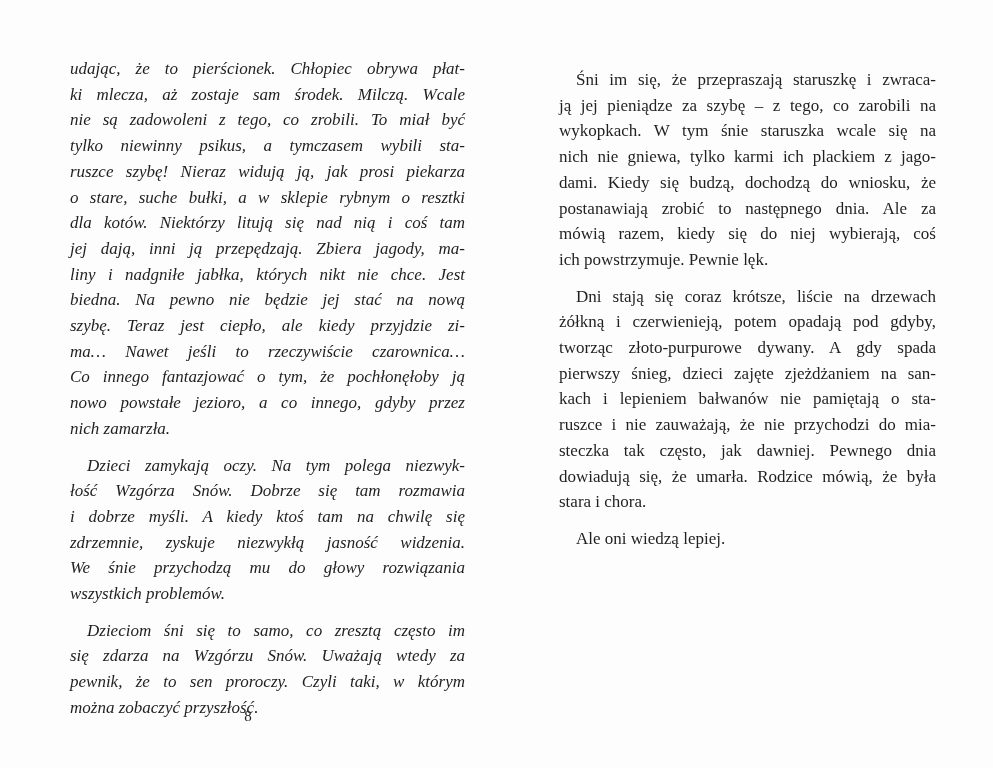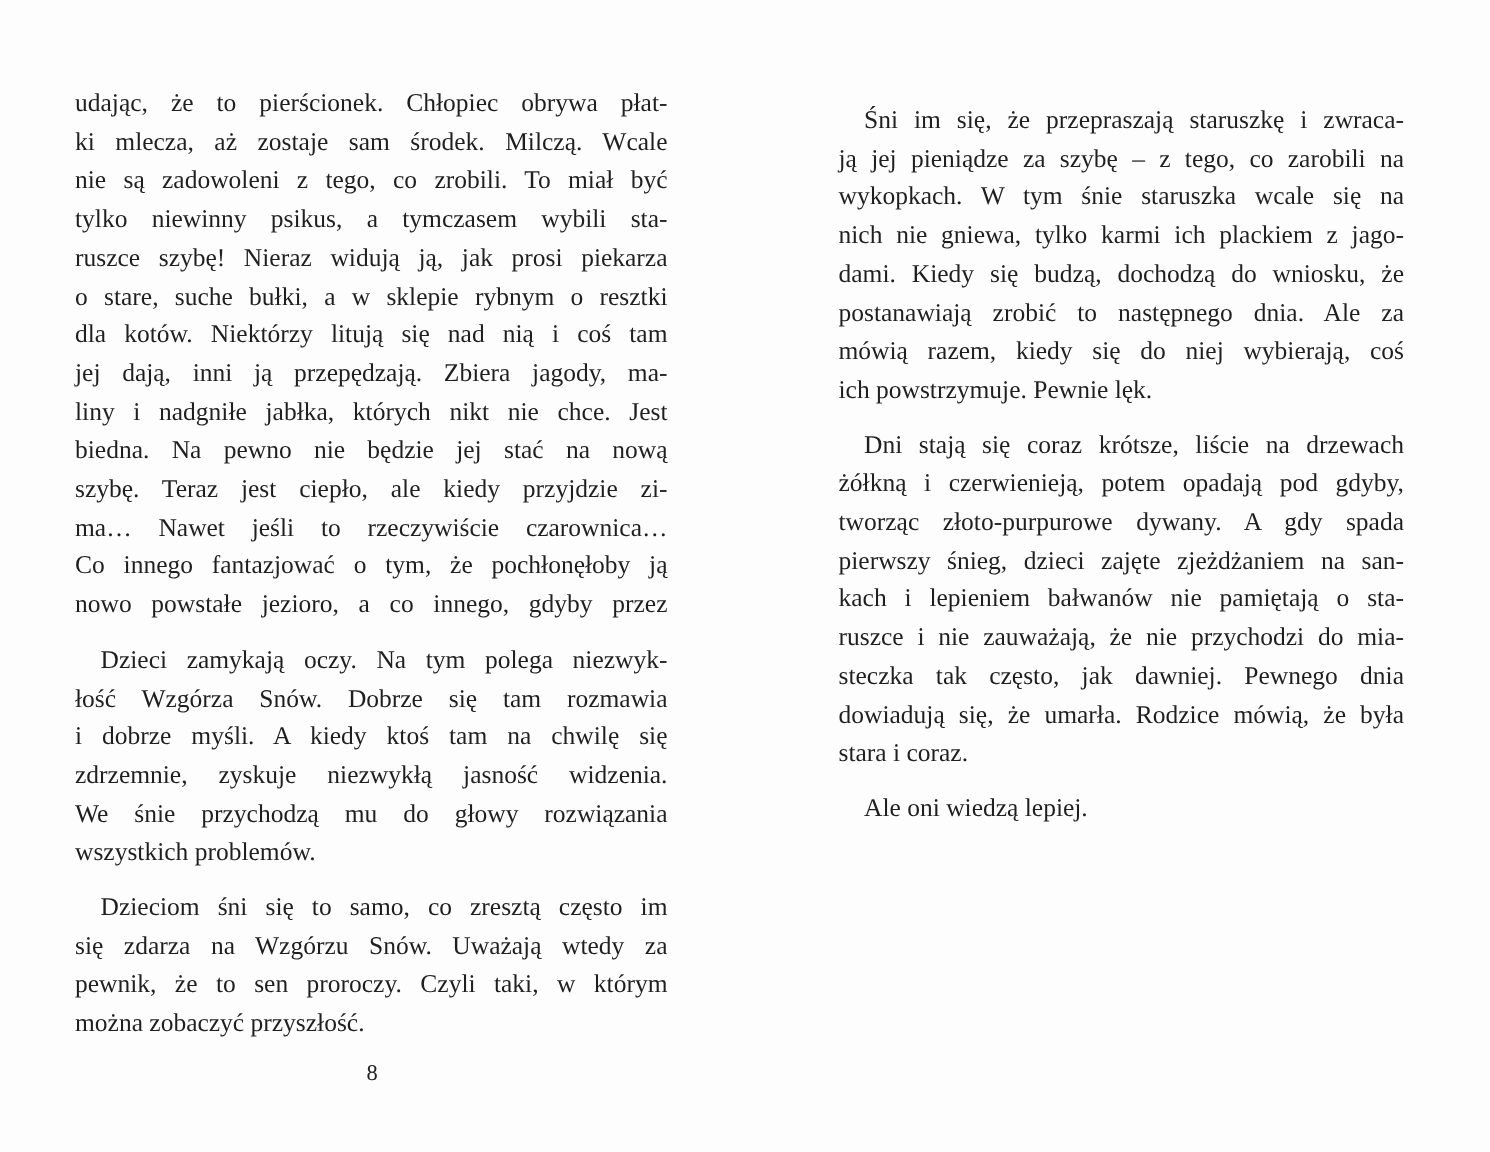--- a/index.html
+++ b/index.html
@@ -16,21 +16,21 @@
     inset: 0;
     background: #fdfdfd;
   }
   .page-col {
     position: absolute;
     top: 56px;
     color: #1f1f1f;
     font-size: 17px;
     line-height: 25.7px;
   }
-  .page-col.left  { left: 50px;  width: 395px; }
+  .page-col.left  { left: 70px;  width: 395px; font-style: italic; }
   .page-col.right { left: 559px; width: 377px; }
   .para { margin: 0; padding: 0; }
   .line {
     text-align: justify;
     text-align-last: justify;
     white-space: nowrap;
   }
   .line.last   { text-align-last: left; }
   .line.indent { text-indent: 17px; margin-top: 11px; }
   .page-number {
@@ -58,20 +58,21 @@
         <div class="line">ruszce szybę! Nieraz widują ją, jak prosi piekarza</div>
         <div class="line">o stare, suche bułki, a w sklepie rybnym o resztki</div>
         <div class="line">dla kotów. Niektórzy litują się nad nią i coś tam</div>
         <div class="line">jej dają, inni ją przepędzają. Zbiera jagody, ma-</div>
         <div class="line">liny i nadgniłe jabłka, których nikt nie chce. Jest</div>
         <div class="line">biedna. Na pewno nie będzie jej stać na nową</div>
         <div class="line">szybę. Teraz jest ciepło, ale kiedy przyjdzie zi-</div>
         <div class="line">ma… Nawet jeśli to rzeczywiście czarownica…</div>
         <div class="line">Co innego fantazjować o tym, że pochłonęłoby ją</div>
         <div class="line">nowo powstałe jezioro, a co innego, gdyby przez</div>
+        <div class="line last">nich zamarzła.</div>
       </div>
       <div class="para">
         <div class="line indent">Dzieci zamykają oczy. Na tym polega niezwyk-</div>
         <div class="line">łość Wzgórza Snów. Dobrze się tam rozmawia</div>
         <div class="line">i dobrze myśli. A kiedy ktoś tam na chwilę się</div>
         <div class="line">zdrzemnie, zyskuje niezwykłą jasność widzenia.</div>
         <div class="line">We śnie przychodzą mu do głowy rozwiązania</div>
         <div class="line last">wszystkich problemów.</div>
       </div>
       <div class="para">
@@ -95,21 +96,21 @@
       </div>
       <div class="para">
         <div class="line indent">Dni stają się coraz krótsze, liście na drzewach</div>
         <div class="line">żółkną i czerwienieją, potem opadają pod gdyby,</div>
         <div class="line">tworząc złoto-purpurowe dywany. A gdy spada</div>
         <div class="line">pierwszy śnieg, dzieci zajęte zjeżdżaniem na san-</div>
         <div class="line">kach i lepieniem bałwanów nie pamiętają o sta-</div>
         <div class="line">ruszce i nie zauważają, że nie przychodzi do mia-</div>
         <div class="line">steczka tak często, jak dawniej. Pewnego dnia</div>
         <div class="line">dowiadują się, że umarła. Rodzice mówią, że była</div>
-        <div class="line last">stara i coraz.</div>
+        <div class="line last">stara i chora.</div>
       </div>
       <div class="para">
         <div class="line last indent">Ale oni wiedzą lepiej.</div>
       </div>
     </div>
 
   <div class="page-number">8</div>
 
 </div>
 

